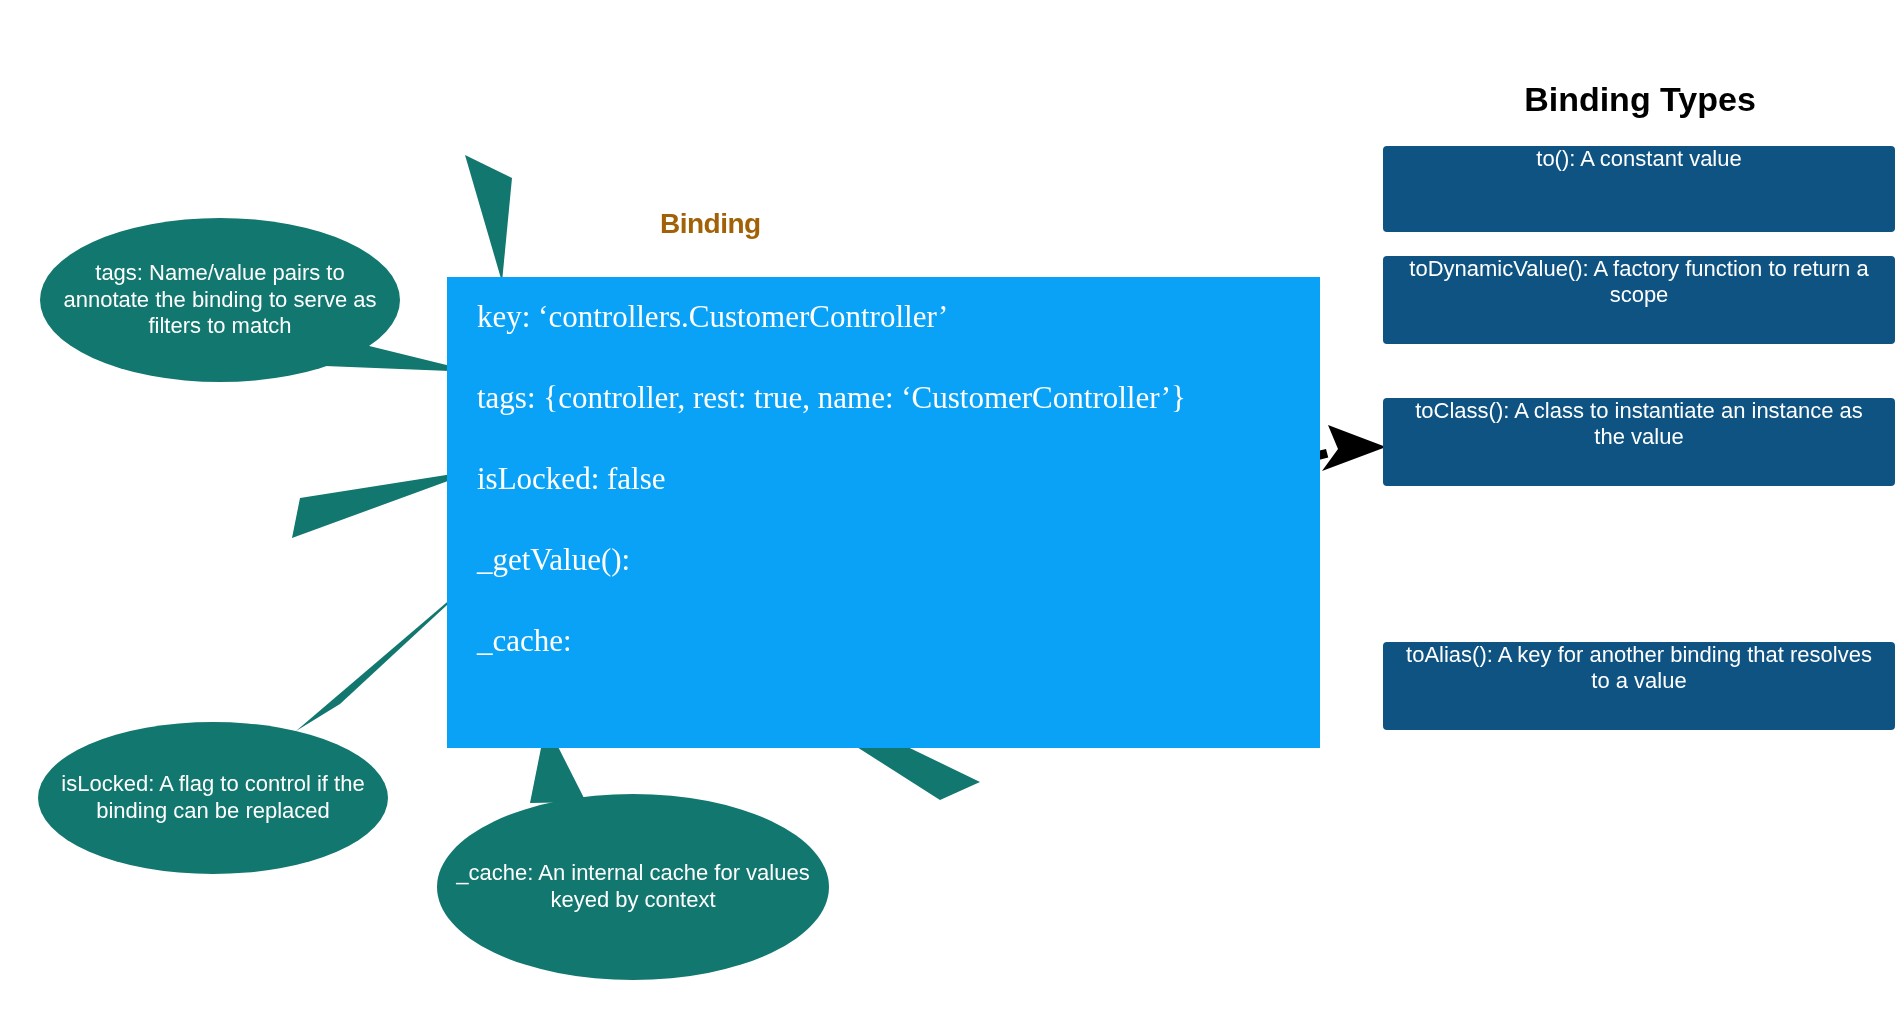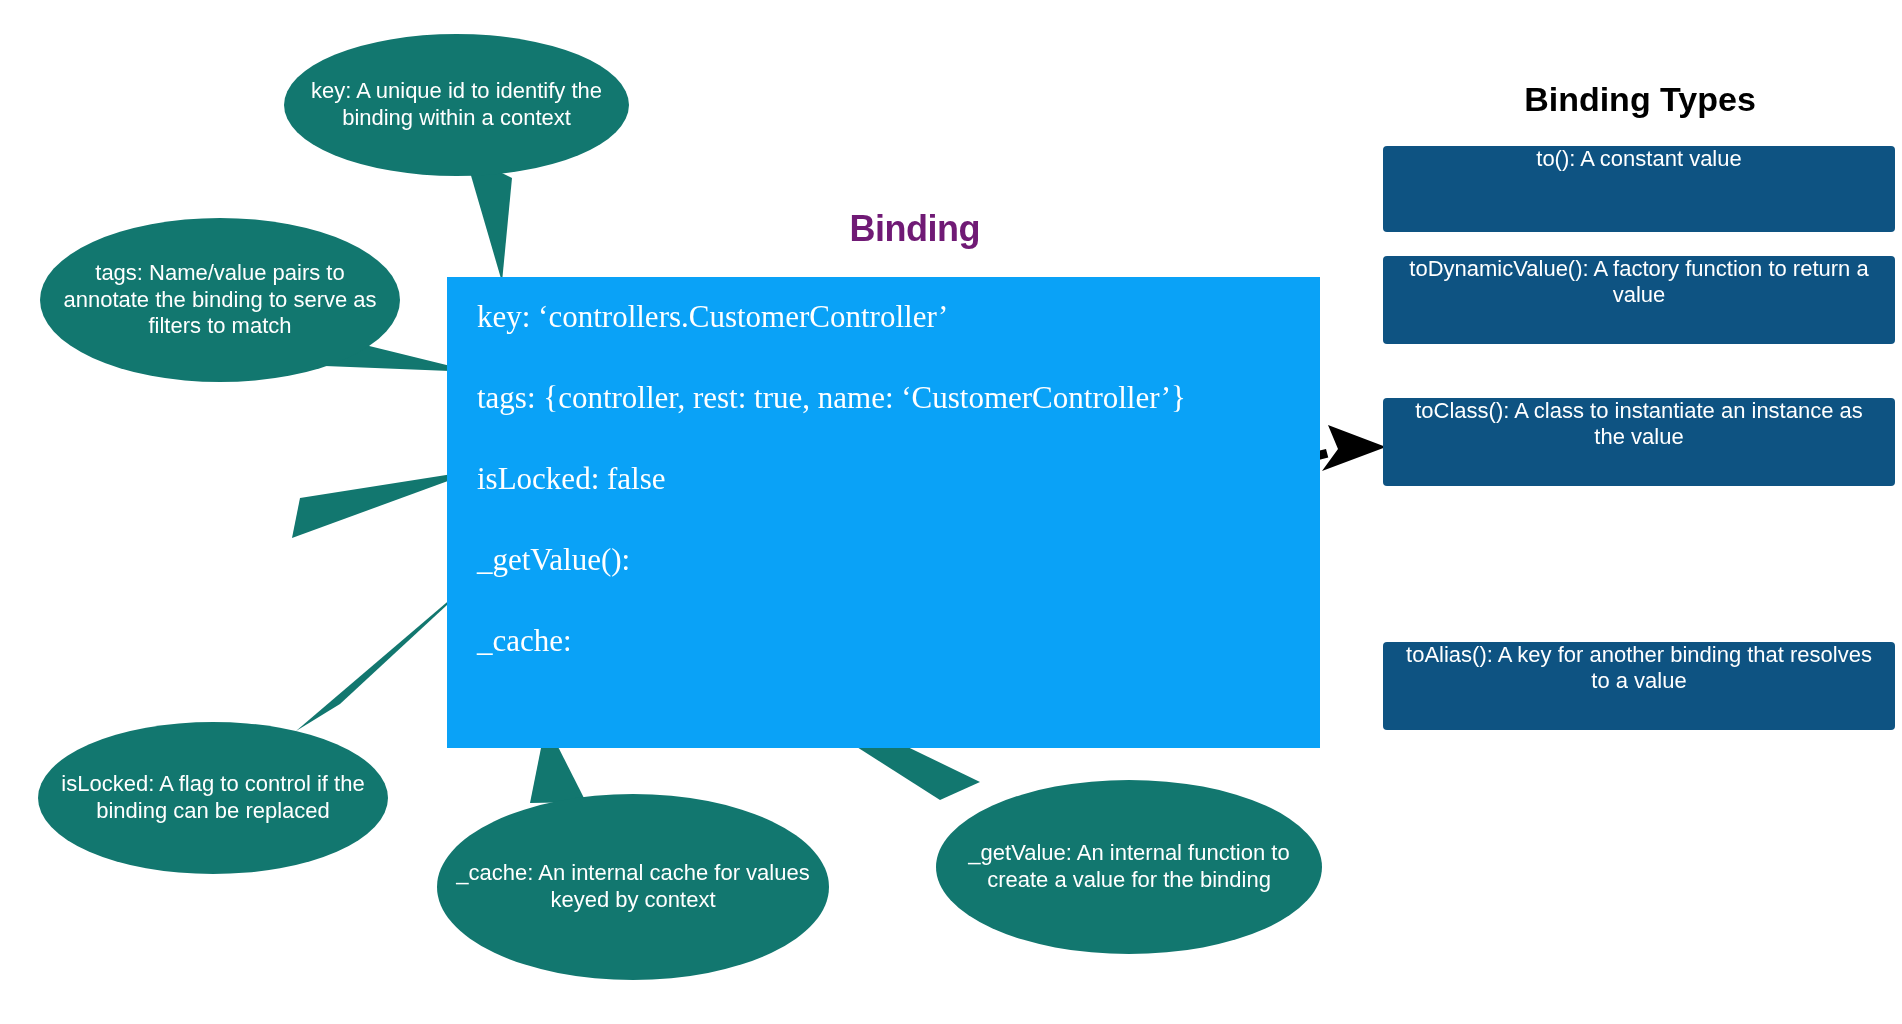--- a/index.html
+++ b/index.html
@@ -29,24 +29,24 @@
     pointer-events: none;
     z-index: 1;
   }
 
   
   .binding-title {
     position: absolute;
     left: 660px;
     top: 208px;
     width: 320px;
-    text-align: right;
-    font-size: 36px;
+    text-align: left;
+    font-size: 28px;
     font-weight: bold;
-    color: #701a75;
+    color: #a16207;
     letter-spacing: -0.5px;
     z-index: 4;
   }
   .binding-box {
     position: absolute;
     left: 447px;
     top: 277px;
     width: 873px;
     height: 471px;
     background: #0AA2F7;
@@ -150,49 +150,43 @@
   <div class="binding-box"></div>
 
   <div class="binding-lines">
     <div class="binding-line">key: ‘controllers.CustomerController’</div>
     <div class="binding-line">tags: {controller, rest: true, name: ‘CustomerController’}</div>
     <div class="binding-line">isLocked: false</div>
     <div class="binding-line">_getValue():</div>
     <div class="binding-line">_cache:</div>
   </div>
 
-  <div class="bubble" style="left:284px; top:34px; width:345px; height:142px;">
-    <span>key: A unique id to identify the binding within a context</span>
-  </div>
 
   <div class="bubble" style="left:40px; top:218px; width:360px; height:164px;">
     <span>tags: Name/value pairs to annotate the binding to serve as filters to match</span>
   </div>
 
 
   <div class="bubble" style="left:38px; top:722px; width:350px; height:152px;">
     <span>isLocked: A flag to control if the binding can be replaced</span>
   </div>
 
   <div class="bubble" style="left:437px; top:794px; width:392px; height:186px;">
     <span>_cache: An internal cache for values keyed by context</span>
   </div>
 
-  <div class="bubble" style="left:936px; top:780px; width:386px; height:174px;">
-    <span>_getValue: An internal function to create a value for the binding</span>
-  </div>
 
   <div class="types-title">Binding Types</div>
 
   <div class="type-box" style="top:146px; height:86px;">
     <span>to(): A constant value</span>
   </div>
 
   <div class="type-box" style="top:256px; height:88px;">
-    <span>toDynamicValue(): A factory function to return a value</span>
+    <span>toDynamicValue(): A factory function to return a scope</span>
   </div>
 
   <div class="type-box" style="top:398px; height:88px;">
     <span>toClass(): A class to instantiate an instance as the value</span>
   </div>
 
 
   <div class="type-box" style="top:642px; height:88px;">
     <span>toAlias(): A key for another binding that resolves to a value</span>
   </div>

